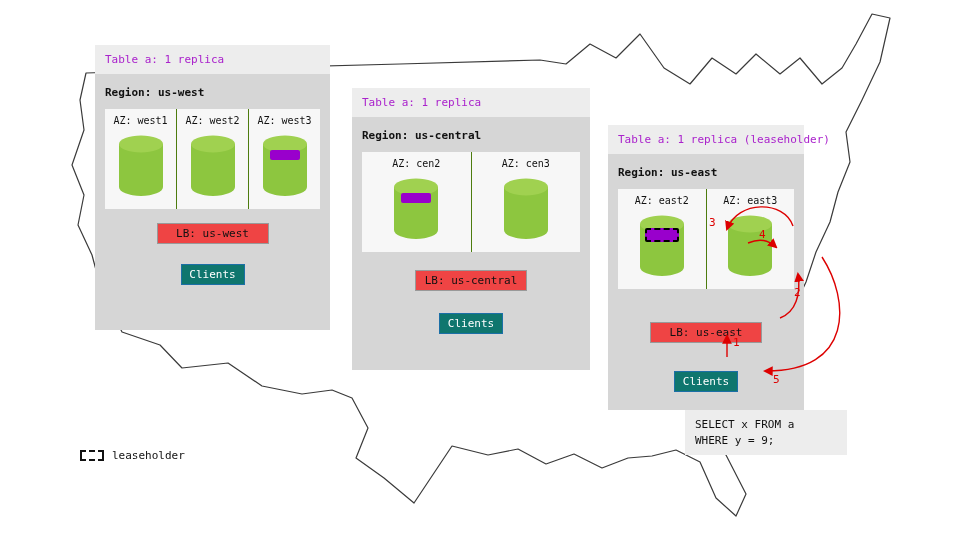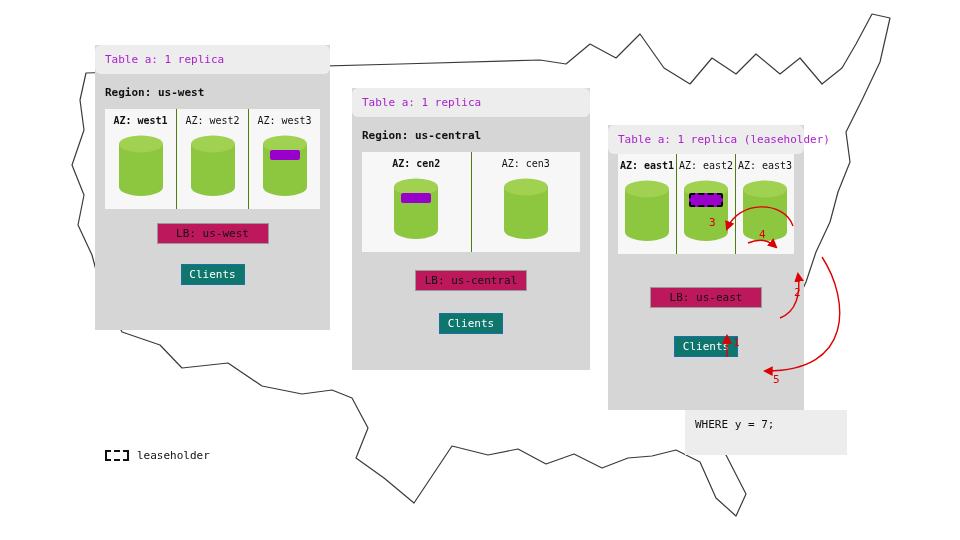--- a/index.html
+++ b/index.html
@@ -10,57 +10,57 @@
     font-family:"DejaVu Sans Mono","Liberation Mono",monospace;
     overflow:hidden;
     font-size:11px;
     color:#111;
   }
   #map-layer { position:absolute; left:0; top:0; z-index:0; }
   .panel { position:absolute; background:#d6d6d6; z-index:1; }
   .panel-west    { left:95px;  top:45px;  width:235px; height:285px; }
   .panel-central { left:352px; top:88px;  width:238px; height:282px; }
   .panel-east    { left:608px; top:125px; width:196px; height:285px; }
-  .panel-header { background:#ededed; padding:8px 10px; height:29px;border-radius:6px; }
+  .panel-header { background:#ededed; padding:8px 10px; height:29px; }
   .table-label { color:#aa22cc; font-size:11px; white-space:nowrap; }
   .region-title { font-size:11px; color:#111; padding:12px 10px 10px 10px;font-weight:bold; }
   .az-row { margin:0 10px; background:#f7f7f7; display:flex; }
   .az-cell { flex:1; text-align:center; padding:6px 0 12px 0; border-left:1px solid #4d7c0f; }
-  .az-cell:first-child { border-left:none;font-weight:bold; }
+  .az-cell:first-child { border-left:none; }
   .az-label { font-size:10px; height:12px; line-height:12px; margin-bottom:8px; white-space:nowrap; }
   .cyl-wrap { position:relative; width:46px; height:62px; margin:0 auto; }
   .replica-rect {
     display:none; position:absolute; left:50%; transform:translateX(-50%);
     top:15px; width:30px; height:10px; background:#9900cc; border-radius:2px;
   }
   .az-cell[data-marker="replica"] .replica-rect { display:block; }
   .az-cell[data-marker="leaseholder"] .replica-rect {
     display:block; top:13px; width:34px; height:14px; border:2px dashed #000;
   }
   .lb-box {
-    width:112px; margin:14px auto 0 auto; background:#be185d;
+    width:112px; margin:14px auto 0 auto; background:#ef4444;
     border:1px solid #999; font-size:11px; text-align:center; padding:3px 0;
     white-space:nowrap;
   }
   .clients-btn {
     width:64px; margin:20px auto 0 auto; background:#0f766e;
     border:1px solid #1b6fa6; color:#fff; font-size:11px; text-align:center;
     padding:3px 0; box-shadow:2.5px 2.5px 0 #9fccе8, 2.5px 2.5px 0 #8ec7e8, 5px 5px 0 #4aa6d8;
   }
   .panel-central .lb-box { margin-top:18px; }
   .panel-central .clients-btn { margin-top:22px; }
   .panel-east .lb-box { margin-top:33px; }
   .panel-east .clients-btn { margin-top:28px; }
   #sql-box {
     position:absolute; left:685px; top:410px; width:162px; height:45px;
     background:#ededed; padding:7px 10px; font-size:11px; line-height:1.45;
     z-index:1;
   }
   #legend {
-    position:absolute; left:105px; top:449px; display:flex; align-items:center;
+    position:absolute; left:80px; top:449px; display:flex; align-items:center;
     gap:8px; z-index:1;
   }
   #legend .swatch { width:24px; height:11px; border:2px dashed #111; background:#fff; }
   #legend .legend-label { font-size:11px; }
   #arrow-layer { position:absolute; left:0; top:0; z-index:2; pointer-events:none; }
   .arrow { fill:none; stroke:#dd0000; stroke-width:1.4; }
   .arrow-label {
     position:absolute; color:#dd0000; font-size:11px; z-index:3; pointer-events:none;
   }
 </style>
@@ -147,31 +147,22 @@
     </div>
   </div>
   <div class="lb-box">LB: us-central</div>
   <div class="clients-btn">Clients</div>
 </section>
 
 <section class="panel panel-east">
   <header class="panel-header">
     <span class="table-label">Table a: 1 replica (leaseholder)</span>
   </header>
+  <div class="region-title">Region: us-east</div>
   <div class="az-row">
-    <div class="az-cell" data-marker="none">
-      <div class="az-label">AZ: east1</div>
-      <div class="cyl-wrap">
-        <svg width="46" height="62" viewBox="0 0 46 62">
-            <path d="M1 9 L1 52 A22 9 0 0 0 45 52 L45 9 Z" fill="#8dc63f"></path>
-            <ellipse cx="23" cy="9" rx="22" ry="8.5" fill="#a0d150"></ellipse>
-          </svg>
-        
-      </div>
-    </div>
     <div class="az-cell" data-marker="leaseholder">
       <div class="az-label">AZ: east2</div>
       <div class="cyl-wrap">
         <svg width="46" height="62" viewBox="0 0 46 62">
             <path d="M1 9 L1 52 A22 9 0 0 0 45 52 L45 9 Z" fill="#8dc63f"></path>
             <ellipse cx="23" cy="9" rx="22" ry="8.5" fill="#a0d150"></ellipse>
           </svg>
         <div class="replica-rect"></div>
       </div>
     </div>
@@ -184,21 +175,22 @@
           </svg>
         
       </div>
     </div>
   </div>
   <div class="lb-box">LB: us-east</div>
   <div class="clients-btn">Clients</div>
 </section>
 
 <div id="sql-box">
-  <div>WHERE y = 7;</div>
+  <div>SELECT x FROM a</div>
+  <div>WHERE y = 9;</div>
 </div>
 
 <div id="legend">
   <span class="swatch"></span>
   <span class="legend-label">leaseholder</span>
 </div>
 
 <svg id="arrow-layer" width="960" height="540" viewBox="0 0 960 540">
   <defs>
     <marker id="ah" markerWidth="7" markerHeight="7" refX="5.5" refY="3.5" orient="auto">

